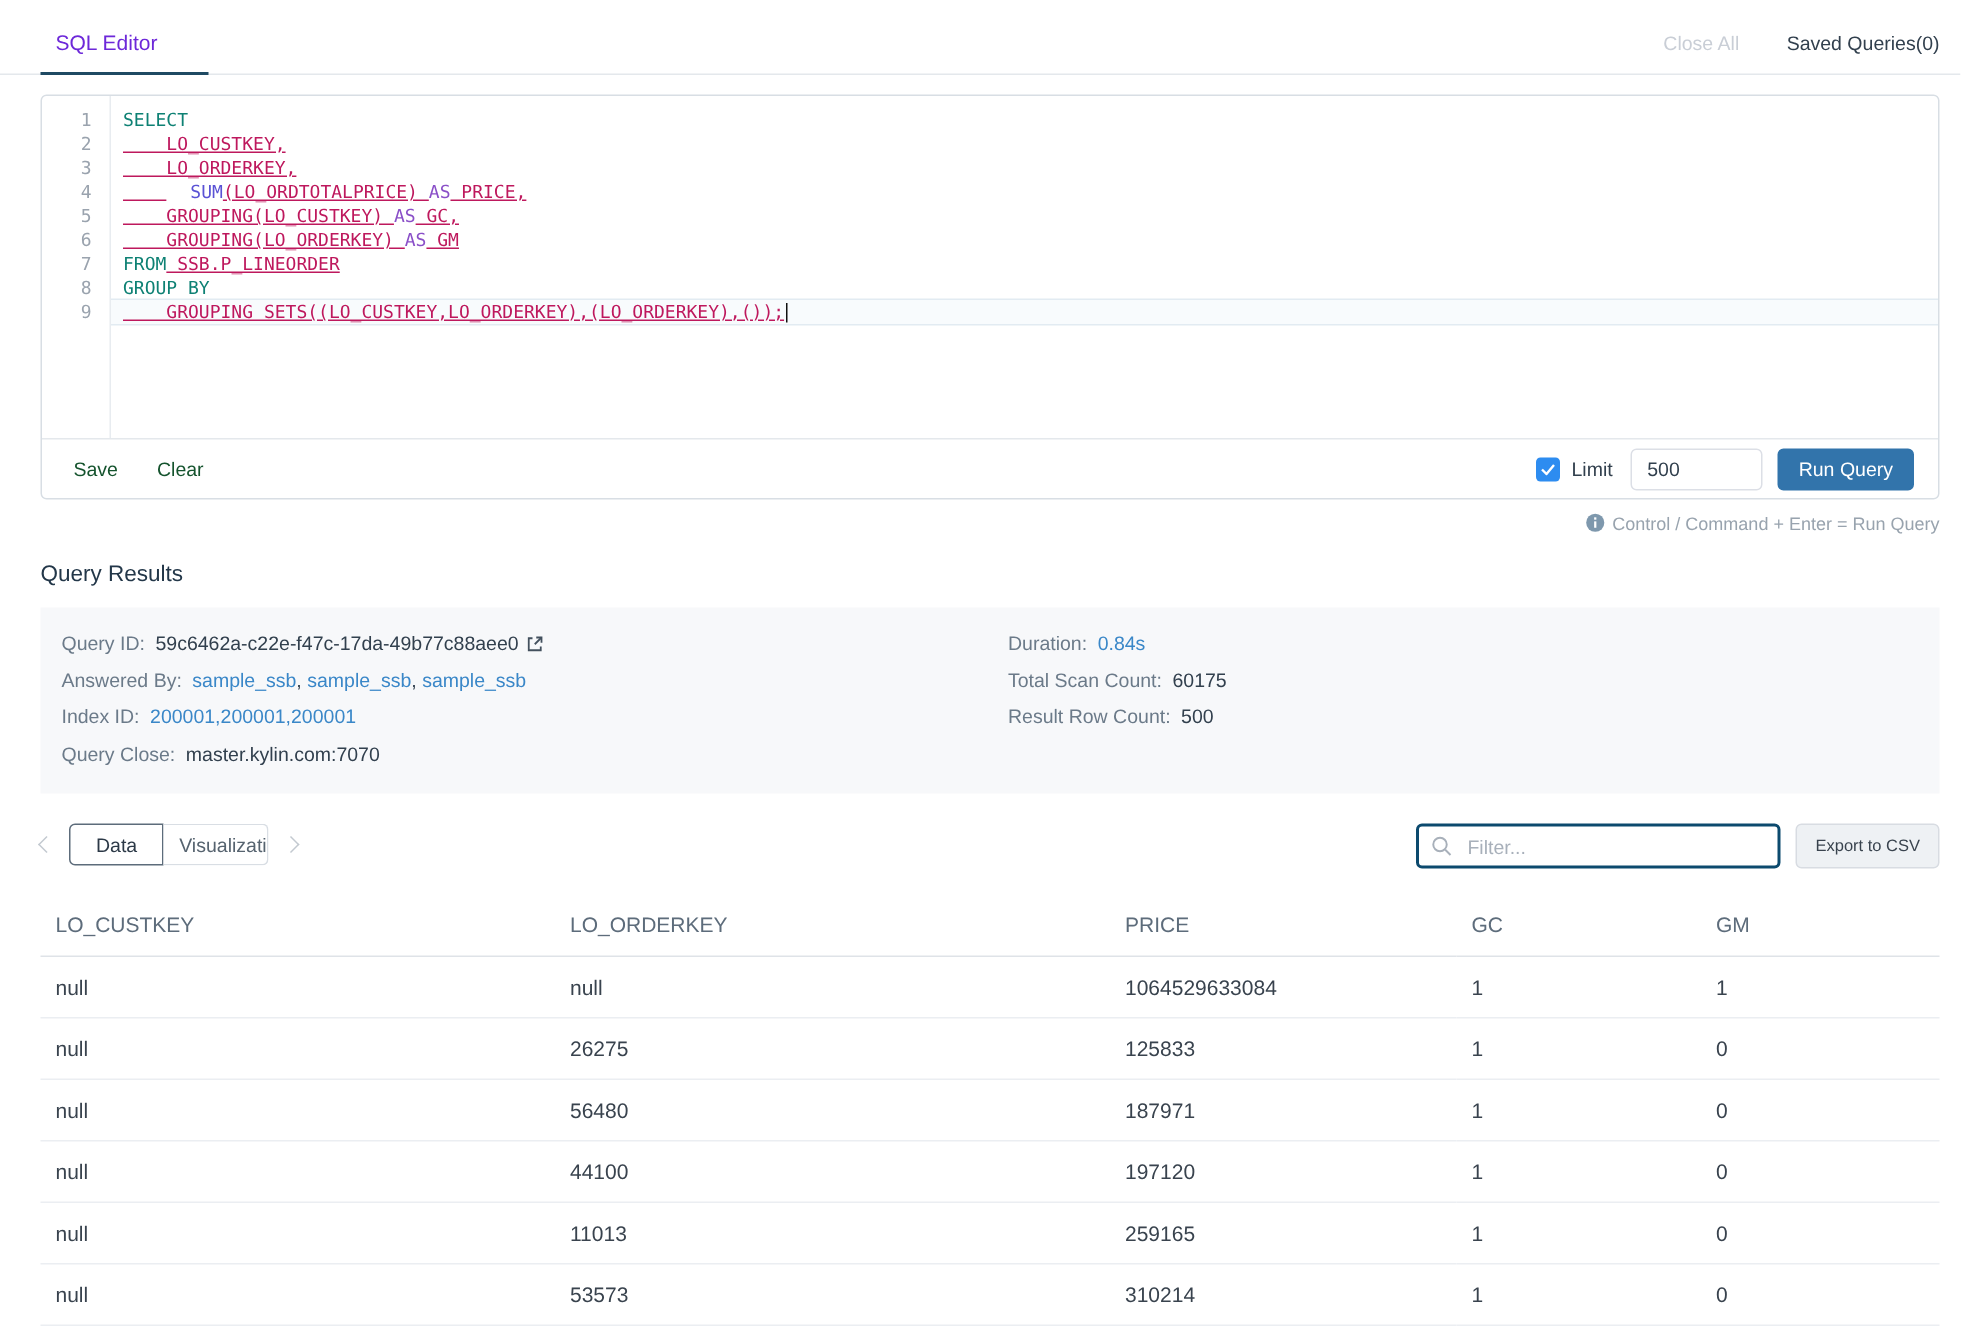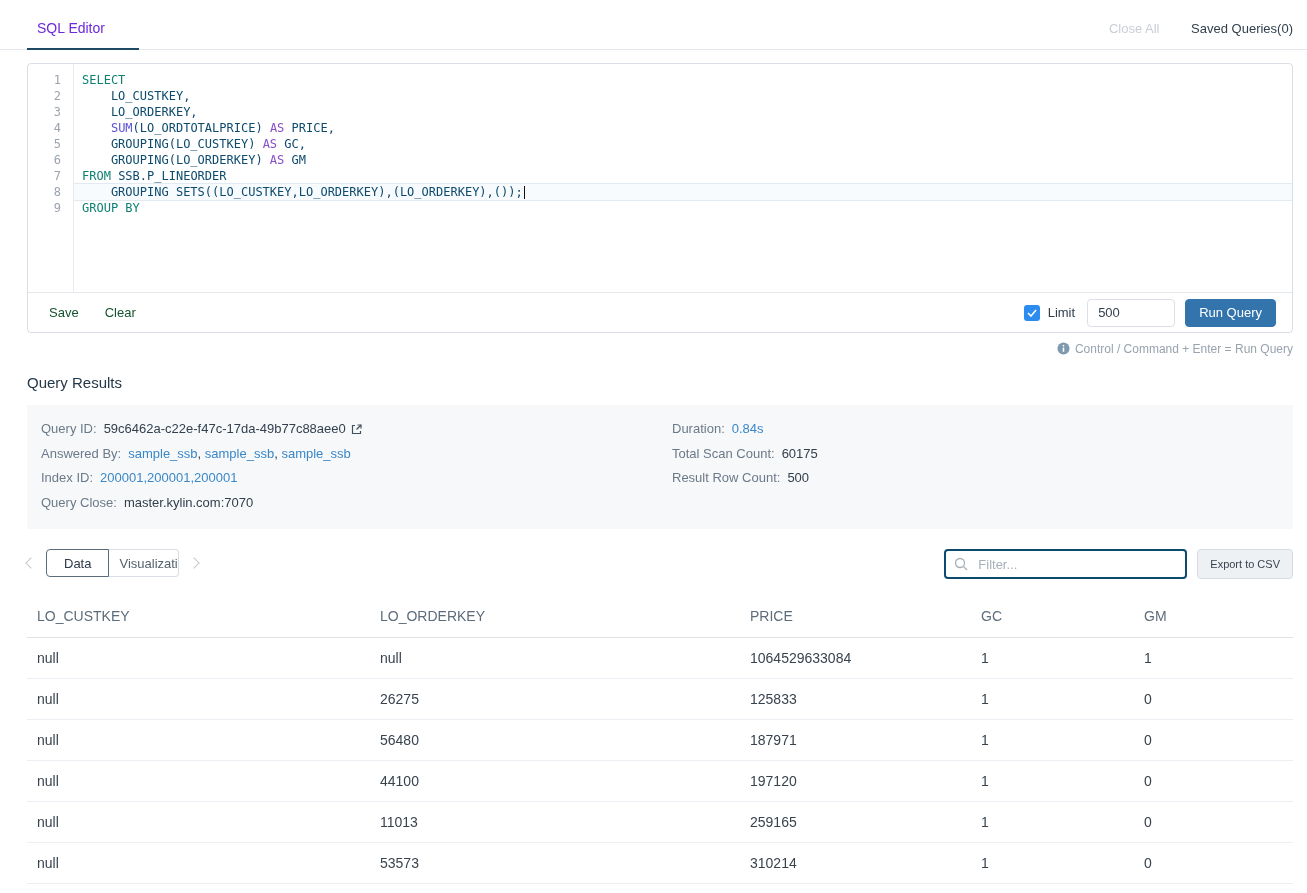--- a/index.html
+++ b/index.html
@@ -21,23 +21,23 @@
   
   .editor-card { margin:13px 14px 0 27px; border:1px solid #d8dee4; border-radius:4px; overflow:hidden; }
   .code-wrap { display:flex; min-height:228px;
     font-family:"DejaVu Sans Mono", monospace; font-size:12px; line-height:16px; }
   .gutter { width:46px; border-right:1px solid #e8ecf0; padding:8px 0 12px; text-align:right; }
   .ln { padding-right:12px; color:#9aa3ae; }
   .code { flex:1; padding:8px 0 12px; }
   .cl { padding-left:8px; white-space:pre; color:#262c34; }
   .cl.active { background:#f8fbfd; box-shadow:0 1px 0 #e2ebf2, 0 -1px 0 #e2ebf2; }
   .tok-kw  { color:var(--c-kw,#0e8174); }
-  .tok-fn  { color:var(--c-fn,#5a52d5); }
+  .tok-fn  { color:var(--c-fn,#5a52d5);margin-left:16px; }
   .tok-kw2 { color:var(--c-kw2,#8a4fc8); }
-  .tok-p   { color:#0c4a6e; }
+  .tok-p   { color:#be185d;text-decoration:underline; }
   .cursor { display:inline-block; width:1px; height:13px; background:#111;
     vertical-align:text-bottom; margin-left:1px; }
 
   .editor-footer { display:flex; align-items:center; justify-content:space-between;
     border-top:1px solid #e4e8ec; height:40px; padding:0 16px 0 21px; }
   .footer-left { display:flex; gap:26px; font-size:13px; color:#14532d; }
   .text-btn { cursor:pointer; }
   .footer-right { display:flex; align-items:center; }
   .checkbox { width:16px; height:16px; border-radius:3px; background:var(--c-checkbox,#2d8cf0);
     display:inline-flex; align-items:center; justify-content:center; cursor:pointer; margin-right:8px; }
@@ -119,22 +119,22 @@
           <div class="ln">9</div>
         </div>
       <div class="code">
           <div class="cl"><span class="tok-kw">SELECT</span></div>
           <div class="cl"><span class="tok-p">    LO_CUSTKEY,</span></div>
           <div class="cl"><span class="tok-p">    LO_ORDERKEY,</span></div>
           <div class="cl"><span class="tok-p">    </span><span class="tok-fn">SUM</span><span class="tok-p">(LO_ORDTOTALPRICE) </span><span class="tok-kw2">AS</span><span class="tok-p"> PRICE,</span></div>
           <div class="cl"><span class="tok-p">    GROUPING(LO_CUSTKEY) </span><span class="tok-kw2">AS</span><span class="tok-p"> GC,</span></div>
           <div class="cl"><span class="tok-p">    GROUPING(LO_ORDERKEY) </span><span class="tok-kw2">AS</span><span class="tok-p"> GM</span></div>
           <div class="cl"><span class="tok-kw">FROM</span><span class="tok-p"> SSB.P_LINEORDER</span></div>
+          <div class="cl"><span class="tok-kw">GROUP BY</span></div>
           <div class="cl active"><span class="tok-p">    GROUPING SETS((LO_CUSTKEY,LO_ORDERKEY),(LO_ORDERKEY),());</span><span class="cursor"></span></div>
-          <div class="cl"><span class="tok-kw">GROUP BY</span></div>
         </div>
     </div>
     <div class="editor-footer">
       <div class="footer-left">
         <span class="text-btn">Save</span>
         <span class="text-btn">Clear</span>
       </div>
       <div class="footer-right">
         <span class="checkbox">
           <svg width="10" height="8" viewBox="0 0 10 8">

